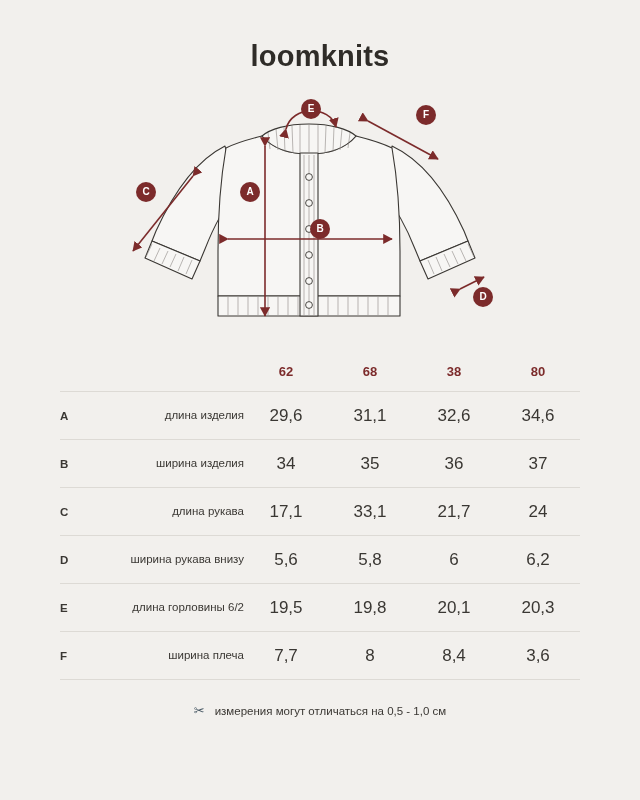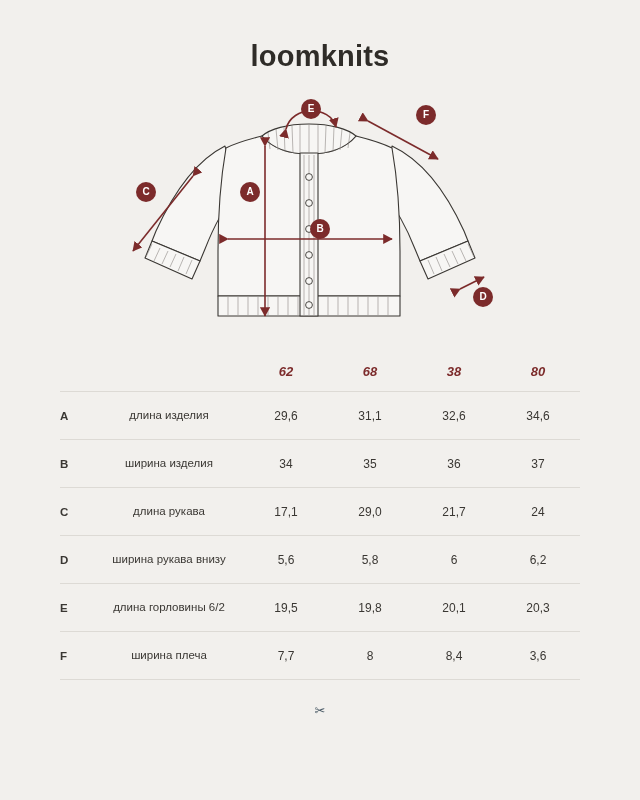--- a/index.html
+++ b/index.html
@@ -70,50 +70,49 @@
   }
   .table th, .table td {
     padding: 0;
   }
   .head-row th {
     font-size: 13px;
     font-weight: bold;
     color: #7c2b2b;
     padding-bottom: 12px;
     text-align: center;
-    font-style: italic;
   }
   .col-letter {
     width: 34px;
     font-size: 11.5px;
     font-weight: bold;
     color: #3a3733;
     text-align: left;
     vertical-align: middle;
   }
   .col-label {
     width: 150px;
     font-size: 11.5px;
     color: #3a3733;
-    text-align: center;
+    text-align: right;
     vertical-align: middle;
     line-height: 15px;
     padding-right: 6px;
   }
   .row {
     border-top: 1px solid #dddad5;
   }
   .row td {
     height: 47px;
     vertical-align: middle;
   }
   .val {
     width: 84px;
     text-align: center;
-    font-size: 12px;
+    font-size: 17px;
     color: #3a3733;
   }
   .last-line {
     width: 520px;
     margin: 0 auto;
     border-top: 1px solid #dddad5;
   }
   .footnote {
     margin-top: 24px;
     display: flex;
@@ -269,21 +268,21 @@
         <td class="col-label">ширина изделия</td>
         <td class="val">34</td>
         <td class="val">35</td>
         <td class="val">36</td>
         <td class="val">37</td>
       </tr>
       <tr class="row">
         <td class="col-letter">C</td>
         <td class="col-label">длина рукава</td>
         <td class="val">17,1</td>
-        <td class="val">29,0</td>
+        <td class="val">33,1</td>
         <td class="val">21,7</td>
         <td class="val">24</td>
       </tr>
       <tr class="row">
         <td class="col-letter">D</td>
         <td class="col-label">ширина рукава внизу</td>
         <td class="val">5,6</td>
         <td class="val">5,8</td>
         <td class="val">6</td>
         <td class="val">6,2</td>
@@ -303,15 +302,16 @@
         <td class="val">8</td>
         <td class="val">8,4</td>
         <td class="val">3,6</td>
       </tr>
     </tbody>
   </table>
   <div class="last-line"></div>
 
   <div class="footnote">
     <span class="foot-icon">✂</span>
+    <span>измерения могут отличаться на 0,5 - 1,0 см</span>
   </div>
 
 </div>
 
 </body></html>

